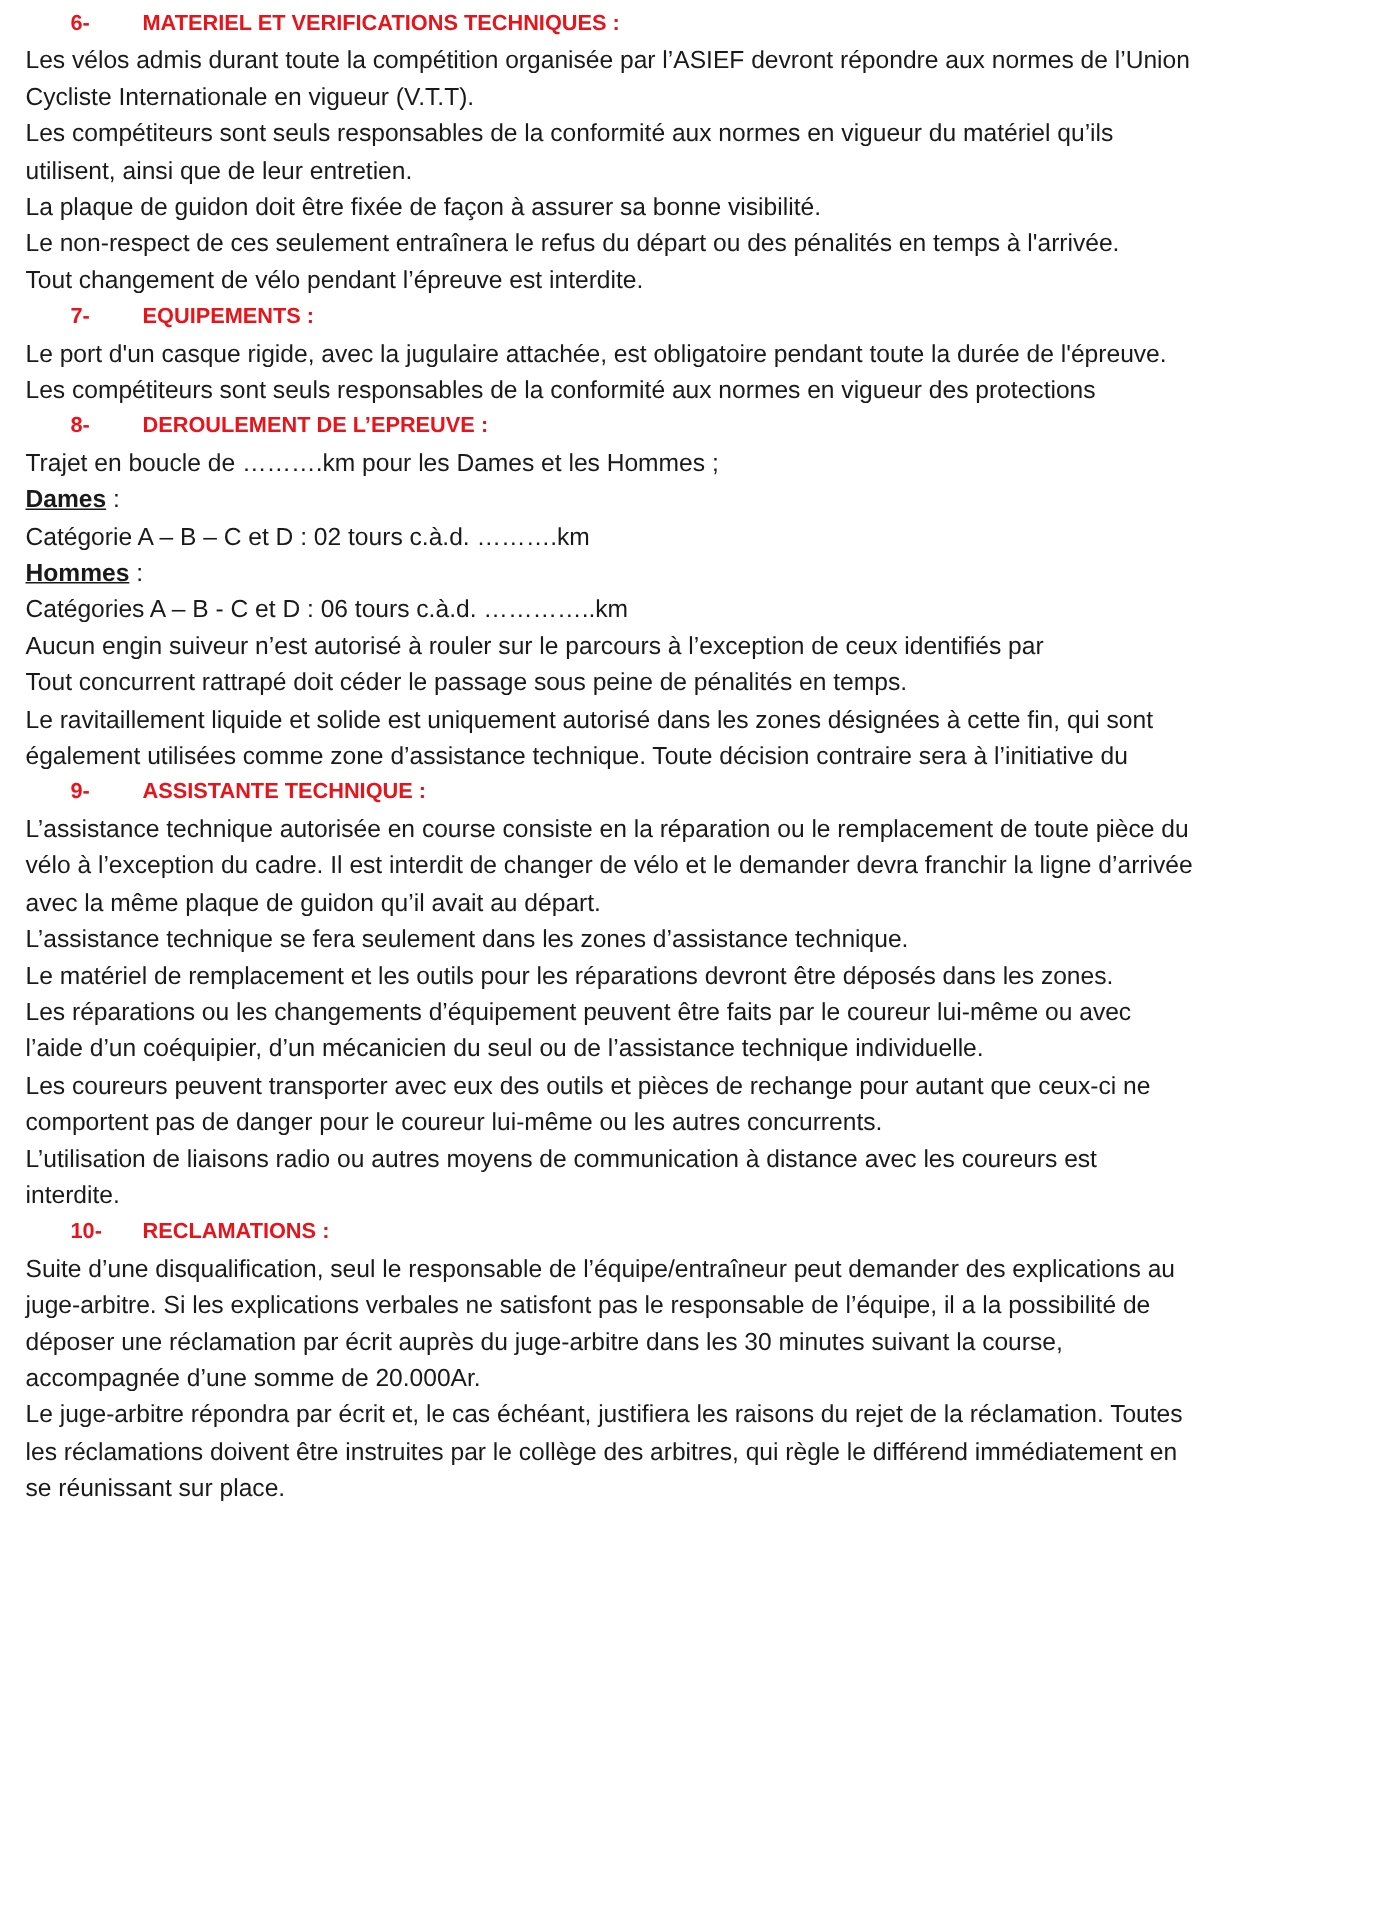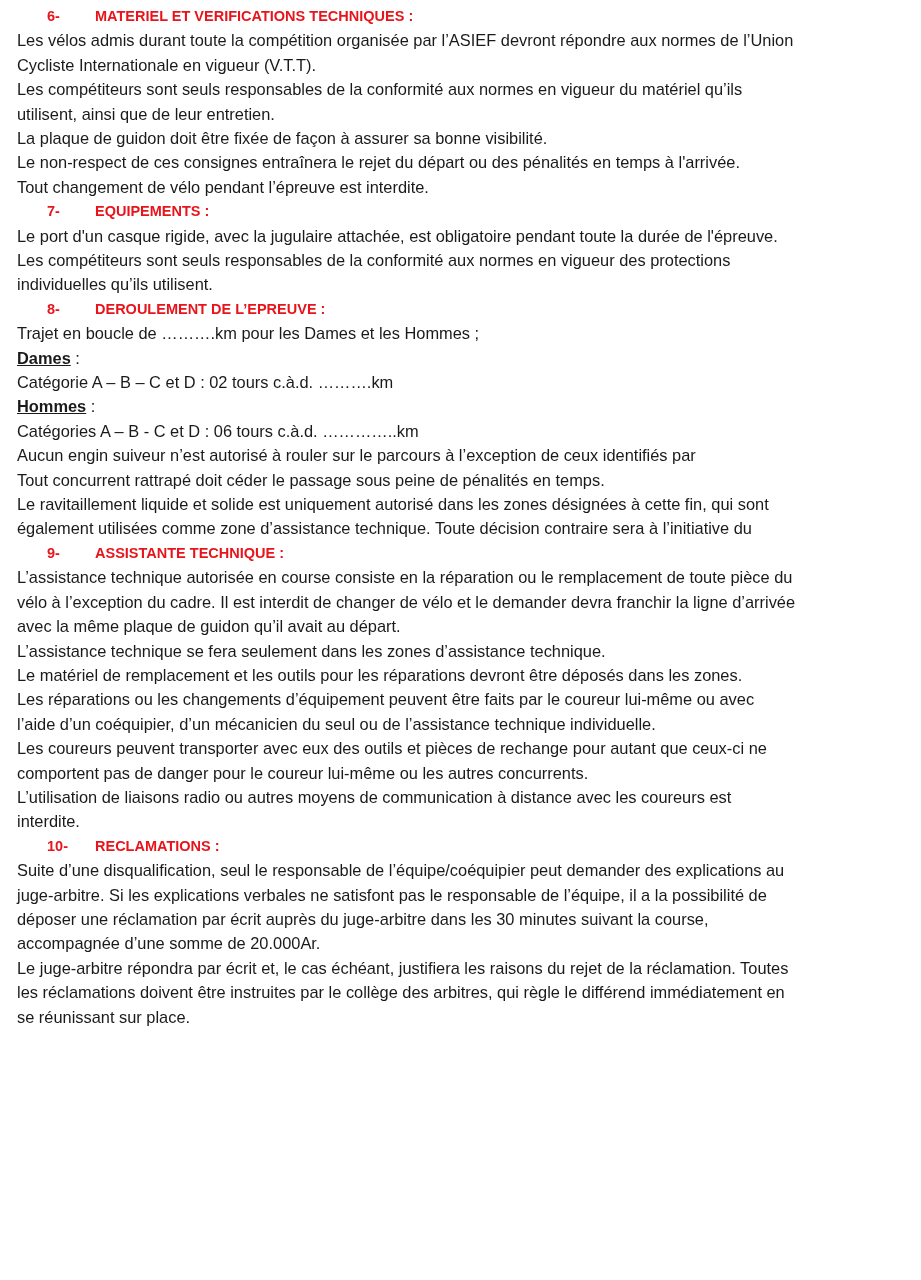--- a/index.html
+++ b/index.html
@@ -25,30 +25,29 @@
 
   <div class="heading">
     <span class="num">6-</span>
     <span>MATERIEL ET VERIFICATIONS TECHNIQUES :</span>
   </div>
   <span class="para">Les vélos admis durant toute la compétition organisée par l’ASIEF devront répondre aux normes de l’Union</span>
   <span class="para">Cycliste Internationale en vigueur (V.T.T).</span>
   <span class="para">Les compétiteurs sont seuls responsables de la conformité aux normes en vigueur du matériel qu’ils</span>
   <span class="para">utilisent, ainsi que de leur entretien.</span>
   <span class="para">La plaque de guidon doit être fixée de façon à assurer sa bonne visibilité.</span>
-  <span class="para">Le non-respect de ces consignes entraînera le rejet du départ ou des pénalités en temps à l'arrivée.</span>
+  <span class="para">Le non-respect de ces seulement entraînera le refus du départ ou des pénalités en temps à l'arrivée.</span>
   <span class="para">Tout changement de vélo pendant l’épreuve est interdite.</span>
 
   <div class="heading">
     <span class="num">7-</span>
     <span>EQUIPEMENTS :</span>
   </div>
   <span class="para">Le port d'un casque rigide, avec la jugulaire attachée, est obligatoire pendant toute la durée de l'épreuve.</span>
   <span class="para">Les compétiteurs sont seuls responsables de la conformité aux normes en vigueur des protections</span>
-  <span class="para">individuelles qu’ils utilisent.</span>
 
   <div class="heading">
     <span class="num">8-</span>
     <span>DEROULEMENT DE L’EPREUVE :</span>
   </div>
   <span class="para">Trajet en boucle de ……….km pour les Dames et les Hommes ;</span>
   <span class="para"><span class="underline">Dames</span><span> :</span></span>
   <span class="para">Catégorie A – B – C et D : 02 tours c.à.d. ……….km</span>
   <span class="para"><span class="underline">Hommes</span><span> :</span></span>
   <span class="para">Catégories A – B - C et D : 06 tours c.à.d.  …………..km</span>
@@ -70,21 +69,21 @@
   <span class="para">l’aide d’un coéquipier, d’un mécanicien du seul ou de l’assistance technique individuelle.</span>
   <span class="para">Les coureurs peuvent transporter avec eux des outils et pièces de rechange pour autant que ceux-ci ne</span>
   <span class="para">comportent pas de danger pour le coureur lui-même ou les autres concurrents.</span>
   <span class="para">L’utilisation de liaisons radio ou autres moyens de communication à distance avec les coureurs est</span>
   <span class="para">interdite.</span>
 
   <div class="heading">
     <span class="num">10-</span>
     <span>RECLAMATIONS :</span>
   </div>
-  <span class="para">Suite d’une disqualification, seul le responsable de l’équipe/coéquipier peut demander des explications au</span>
+  <span class="para">Suite d’une disqualification, seul le responsable de l’équipe/entraîneur peut demander des explications au</span>
   <span class="para">juge-arbitre. Si les explications verbales ne satisfont pas le responsable de l’équipe, il a la possibilité de</span>
   <span class="para">déposer une réclamation par écrit auprès du juge-arbitre dans les 30 minutes suivant la course,</span>
   <span class="para">accompagnée d’une somme de 20.000Ar.</span>
   <span class="para">Le juge-arbitre répondra par écrit et, le cas échéant, justifiera les raisons du rejet de la réclamation. Toutes</span>
   <span class="para">les réclamations doivent être instruites par le collège des arbitres, qui règle le différend immédiatement en</span>
   <span class="para">se réunissant sur place.</span>
 
 </div>
 
 </body></html>

